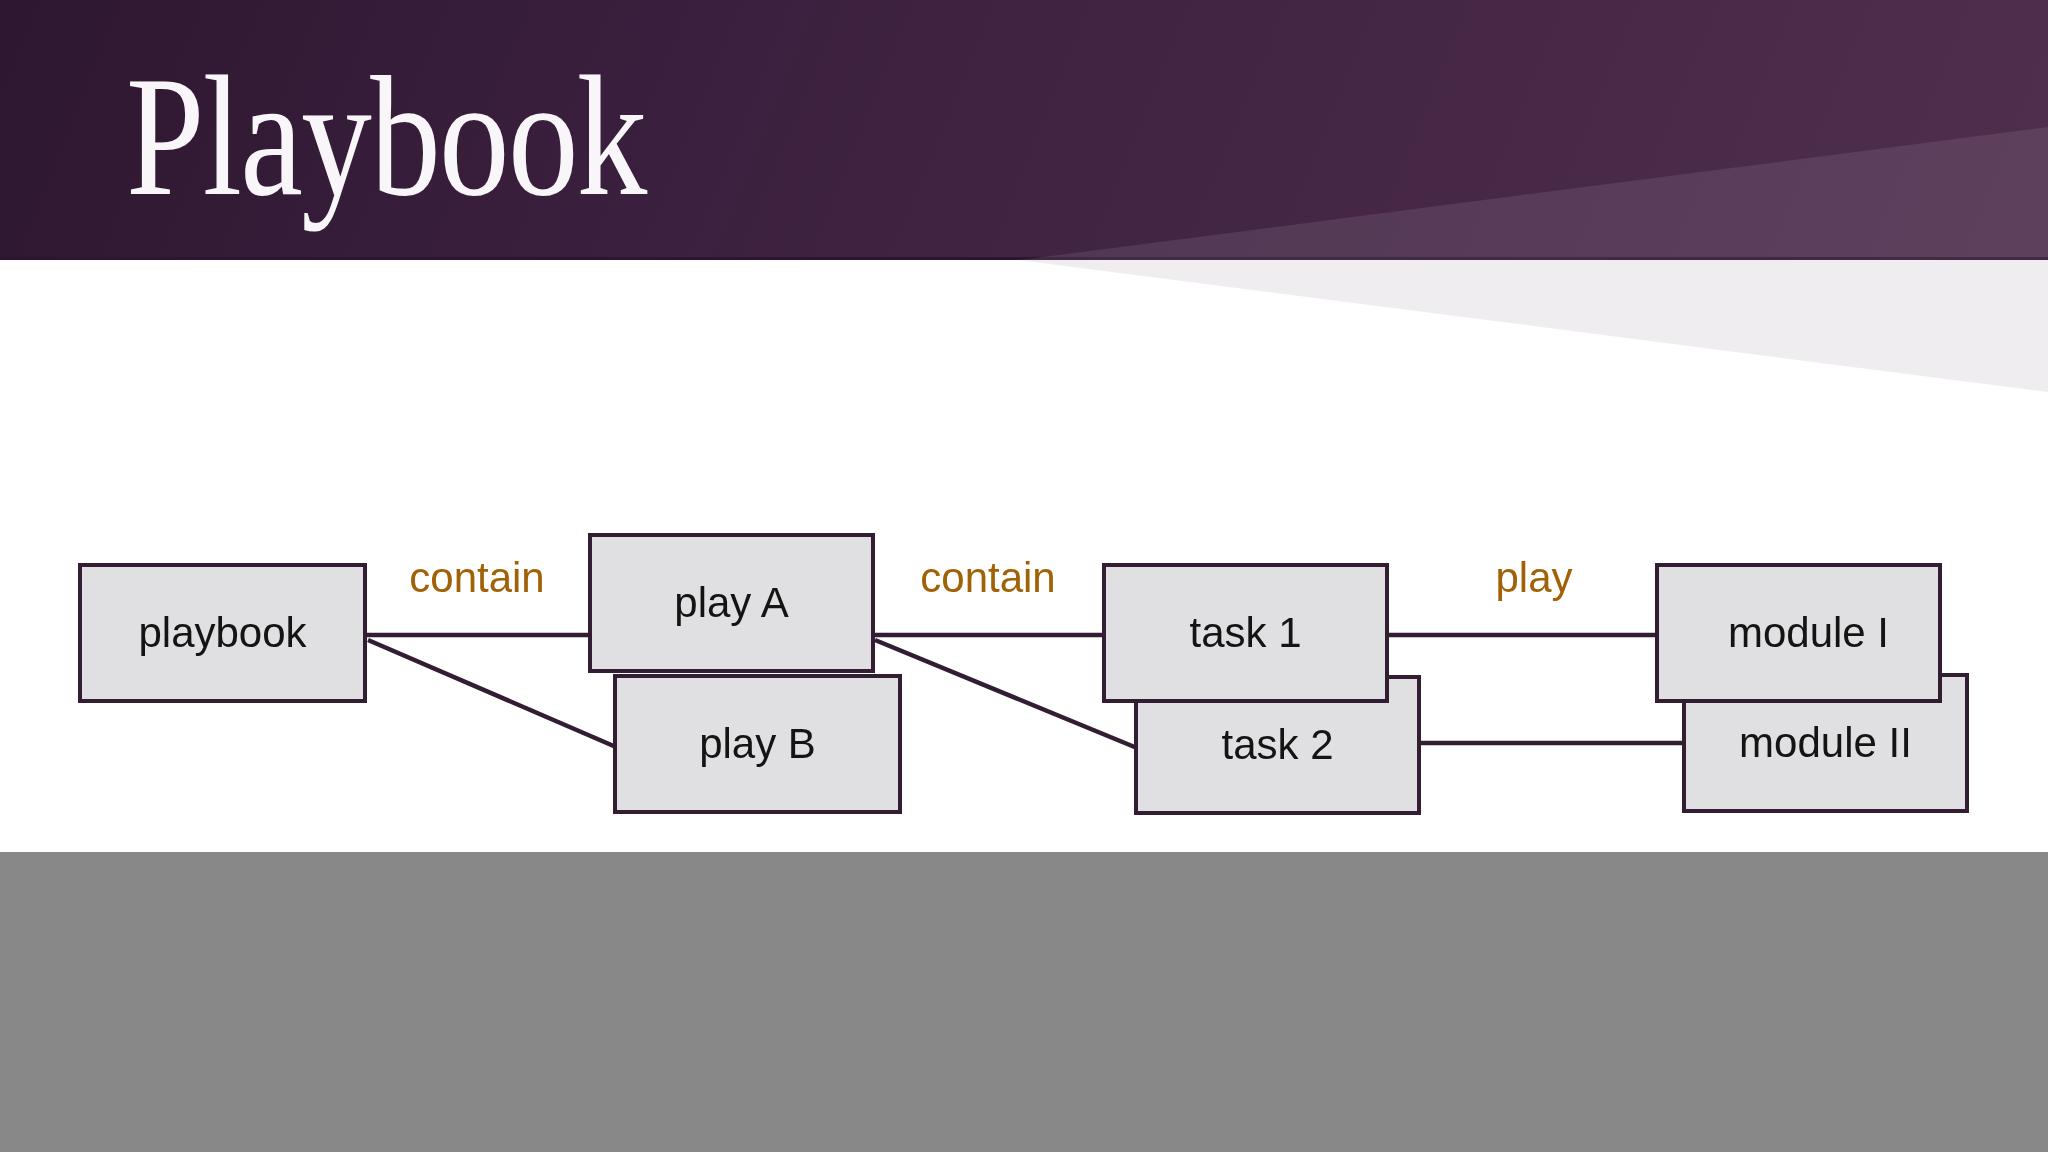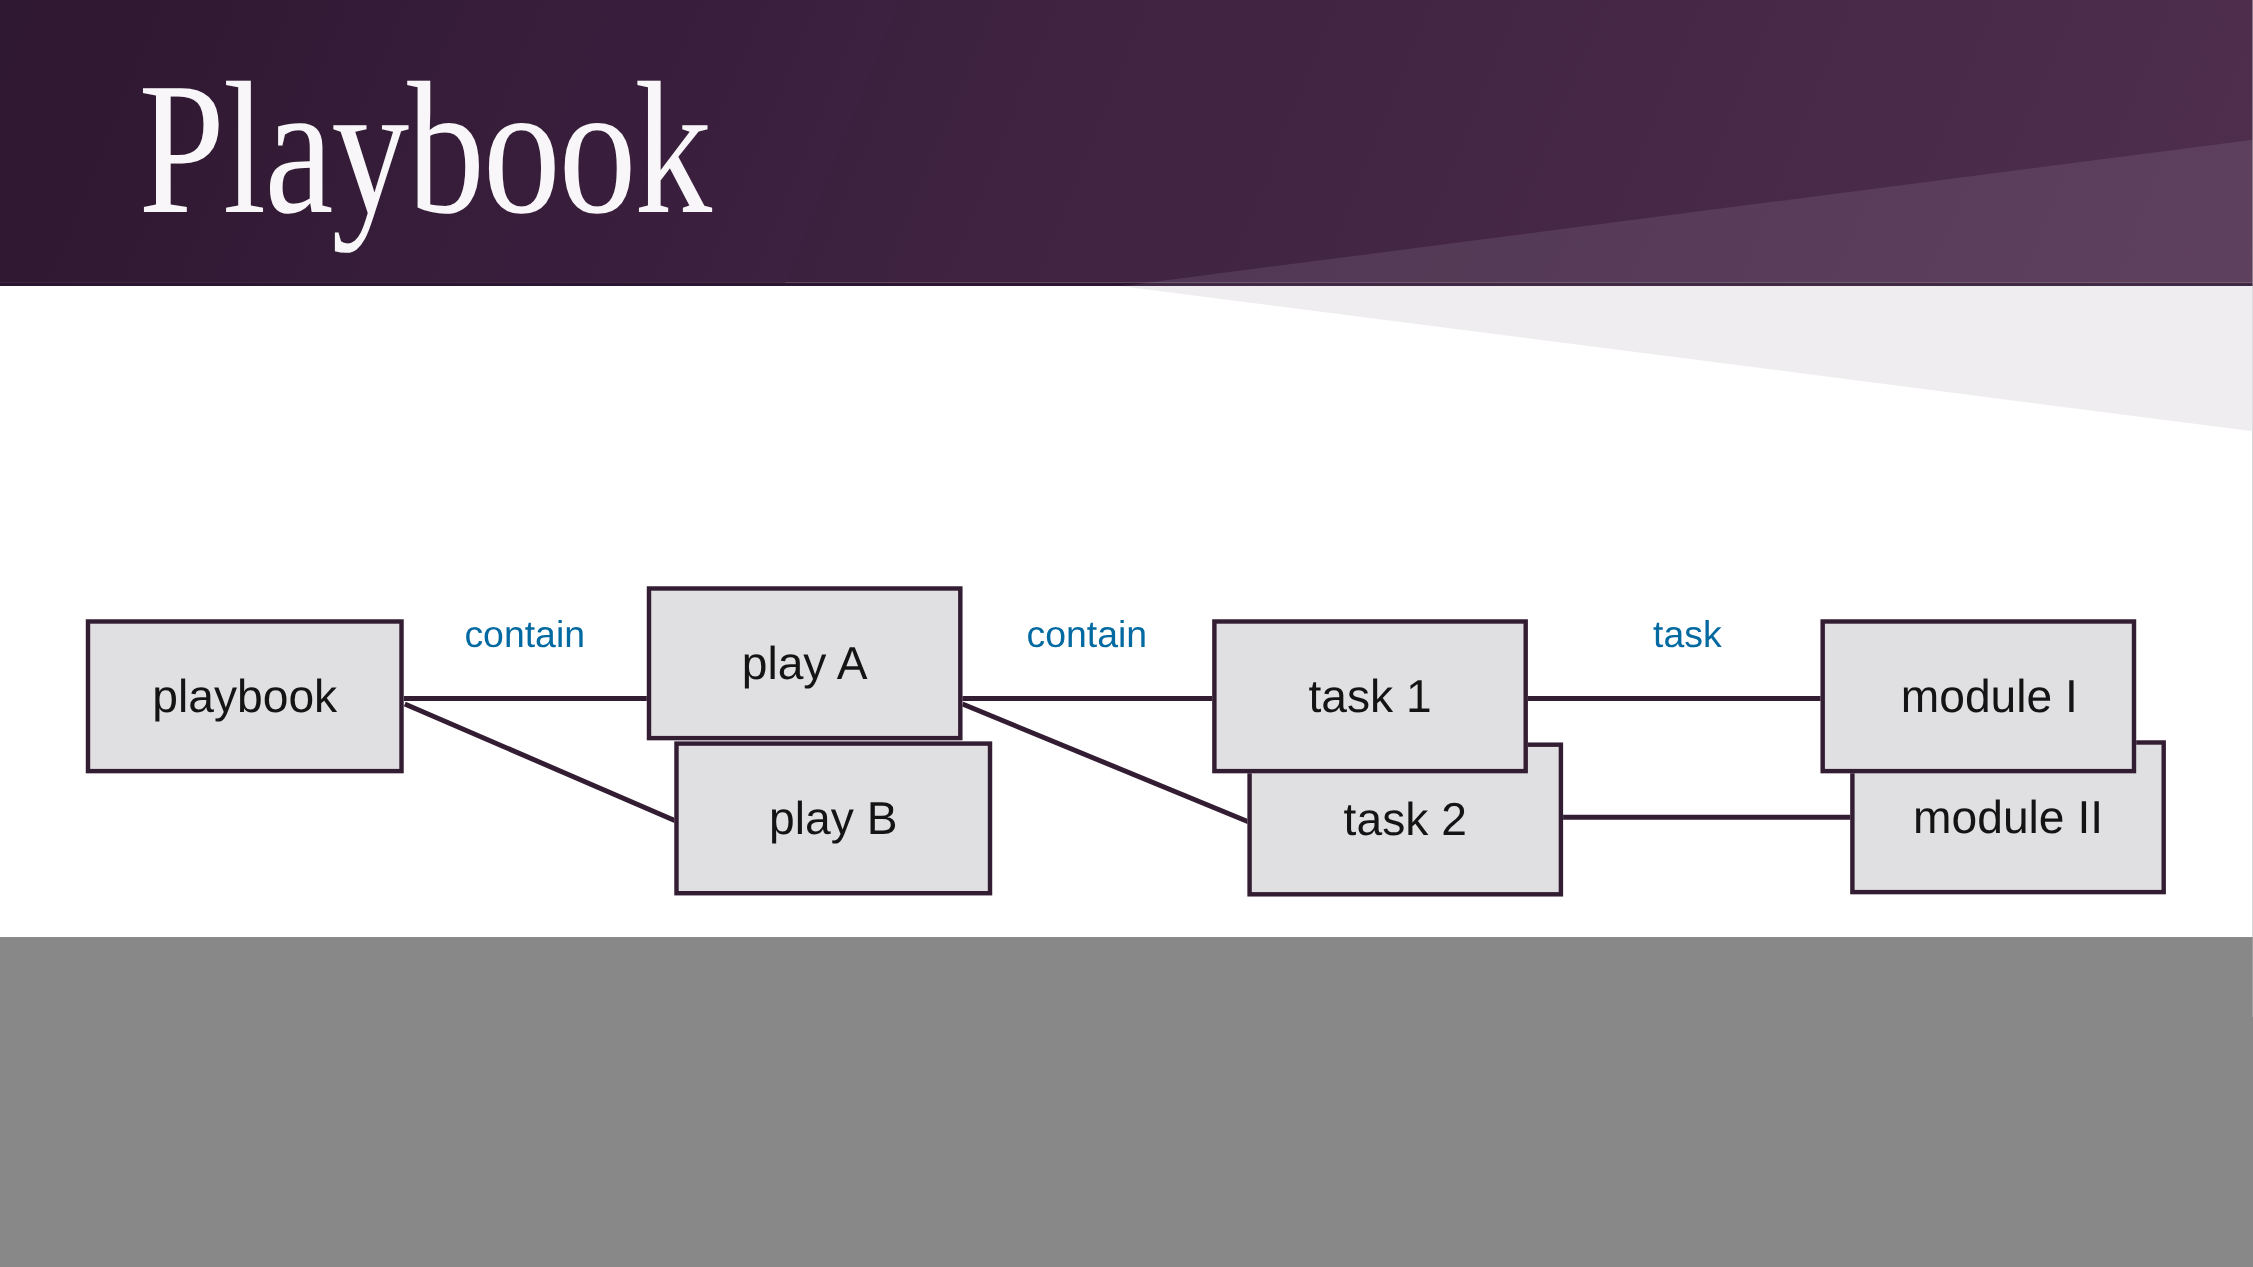--- a/index.html
+++ b/index.html
@@ -52,21 +52,21 @@
   .node-playbook {left:78px;  top:563px; width:289px;}
   .node-play-a   {left:588px; top:533px;}
   .node-play-b   {left:613px; top:674px; width:289px;}
   .node-task-1   {left:1102px;top:563px;align-items:center;}
   .node-task-2   {left:1134px;top:675px;}
   .node-module-i {left:1655px;top:563px;padding-left:20px;}
   .node-module-ii{left:1682px;top:673px;align-items:center;}
   .edge-label{
     position:absolute;
     transform:translate(-50%,-50%);
-    font-size:34px;color:#0369a1;
+    font-size:42px;color:#a16207;
     white-space:nowrap;
   }
   .edge-label-1{left:477px; top:578px;}
   .edge-label-2{left:988px; top:578px;}
   .edge-label-3{left:1534px;top:578px;}
 </style>
 </head>
 <body>
 
 <div class="slide">
@@ -106,15 +106,15 @@
   </div>
   <div class="node node-task-1">
     <span>task 1</span>
   </div>
   <div class="node node-module-i">
     <span>module I</span>
   </div>
 
   <div class="edge-label edge-label-1">contain</div>
   <div class="edge-label edge-label-2">contain</div>
-  <div class="edge-label edge-label-3">task</div>
+  <div class="edge-label edge-label-3">play</div>
 
 </div>
 
 </body></html>

